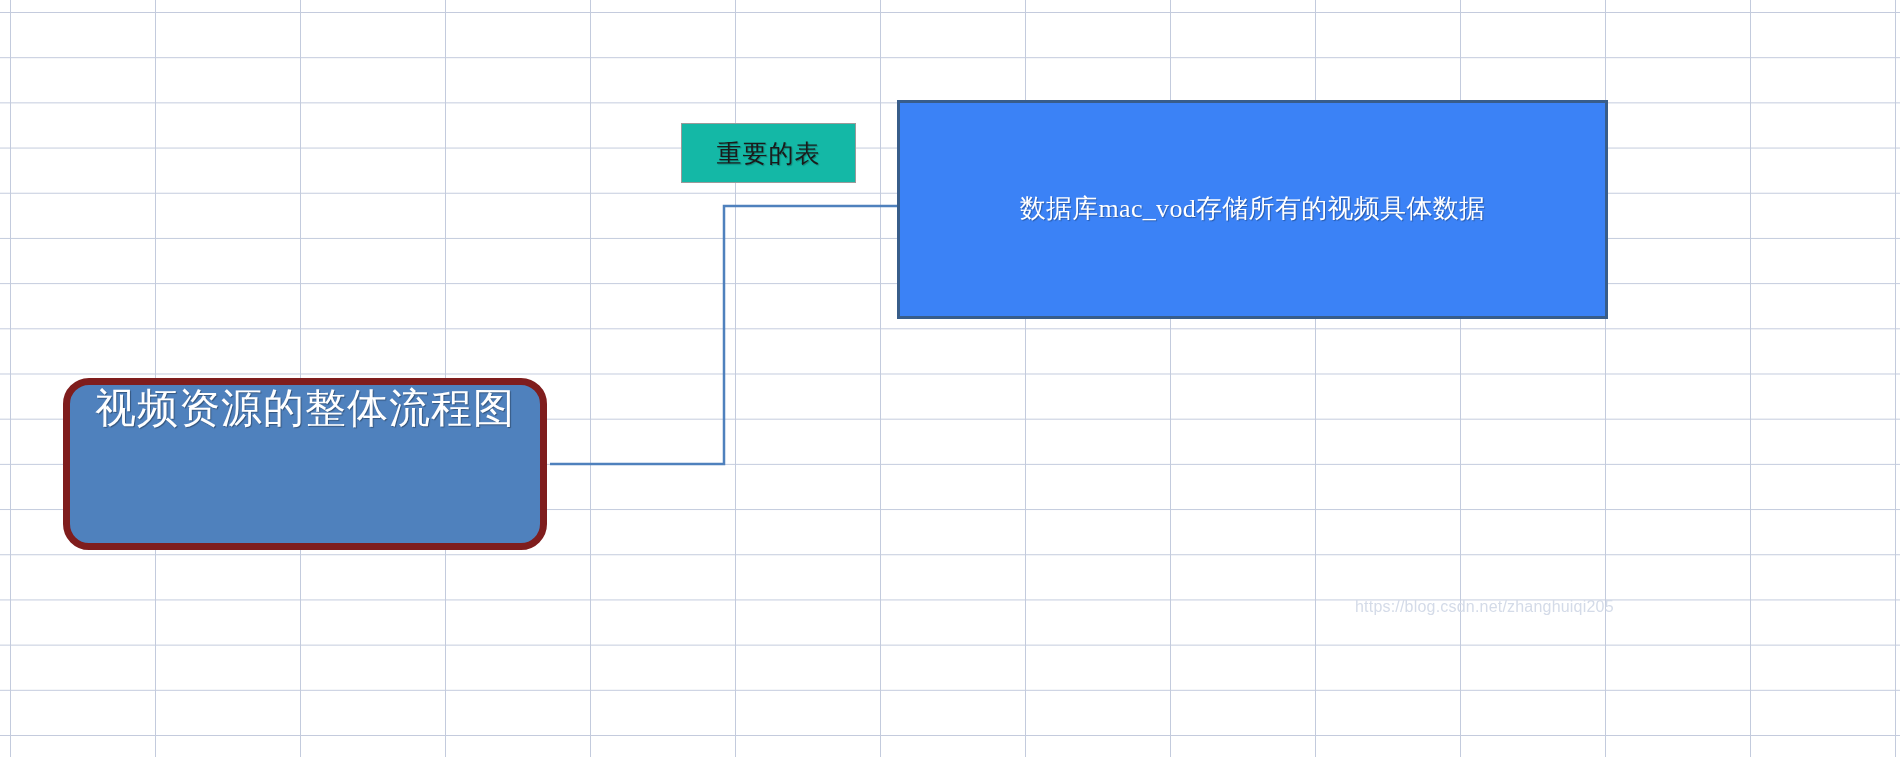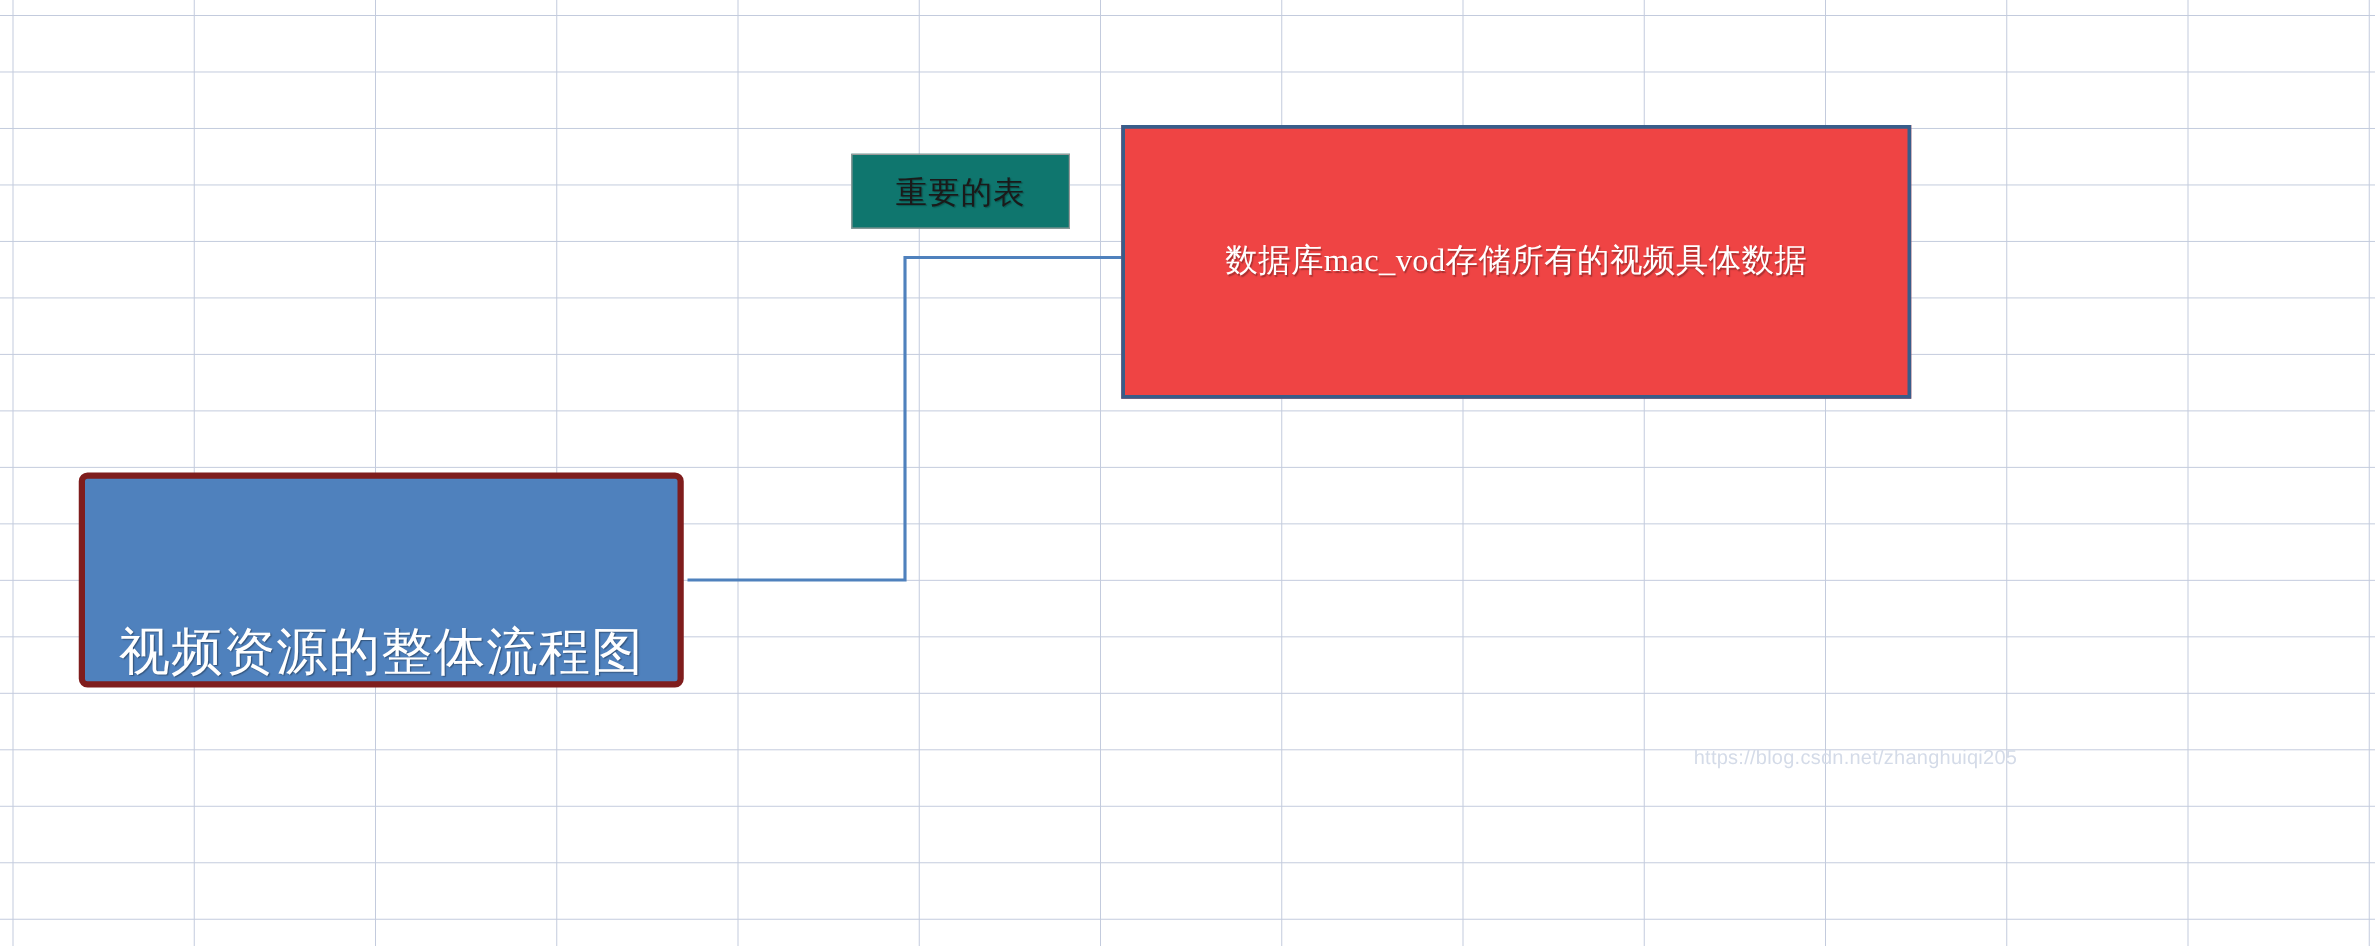--- a/index.html
+++ b/index.html
@@ -41,66 +41,66 @@
   }
   
   #start-node {
     position: absolute;
     left: 63px;
     top: 378px;
     width: 484px;
     height: 172px;
     box-sizing: border-box;
     background: #4F81BD;
-    border: 5px solid #7f1d1d;
-    border-radius: 7px;
+    border: 7px solid #7f1d1d;
+    border-radius: 26px;
     display: flex;
-    align-items: flex-end;
+    align-items: flex-start;
     justify-content: center;
   }
   #start-node .node-text {
     color: #ffffff;
     font-family: "Liberation Serif", serif;
     font-size: 41px;
     line-height: 1.15;
     letter-spacing: 1px;
     text-shadow: 1px 1px 1px rgba(0,0,0,0.35);
     white-space: nowrap;
   }
   
   #label-box {
     position: absolute;
     left: 681px;
     top: 123px;
     width: 175px;
     height: 60px;
     box-sizing: border-box;
-    background: #0f766e;
+    background: #14b8a6;
     border: 1px solid #9a9a9a;
     display: flex;
     align-items: center;
     justify-content: center;
   }
   #label-box .label-text {
     color: #1a1a1a;
     font-family: "Liberation Serif", serif;
     font-size: 25px;
     letter-spacing: 1px;
     text-shadow: 1px 1px 1px rgba(0,0,0,0.28);
     white-space: nowrap;
   }
   
   #detail-box {
     position: absolute;
     left: 897px;
     top: 100px;
-    width: 632px;
+    width: 711px;
     height: 219px;
     box-sizing: border-box;
-    background: #ef4444;
+    background: #3b82f6;
     border: 3px solid #385D8A;
     display: flex;
     align-items: center;
     justify-content: center;
   }
   #detail-box .lines {
     text-align: center;
     color: #ffffff;
     font-family: "Liberation Serif", serif;
     font-size: 26px;

